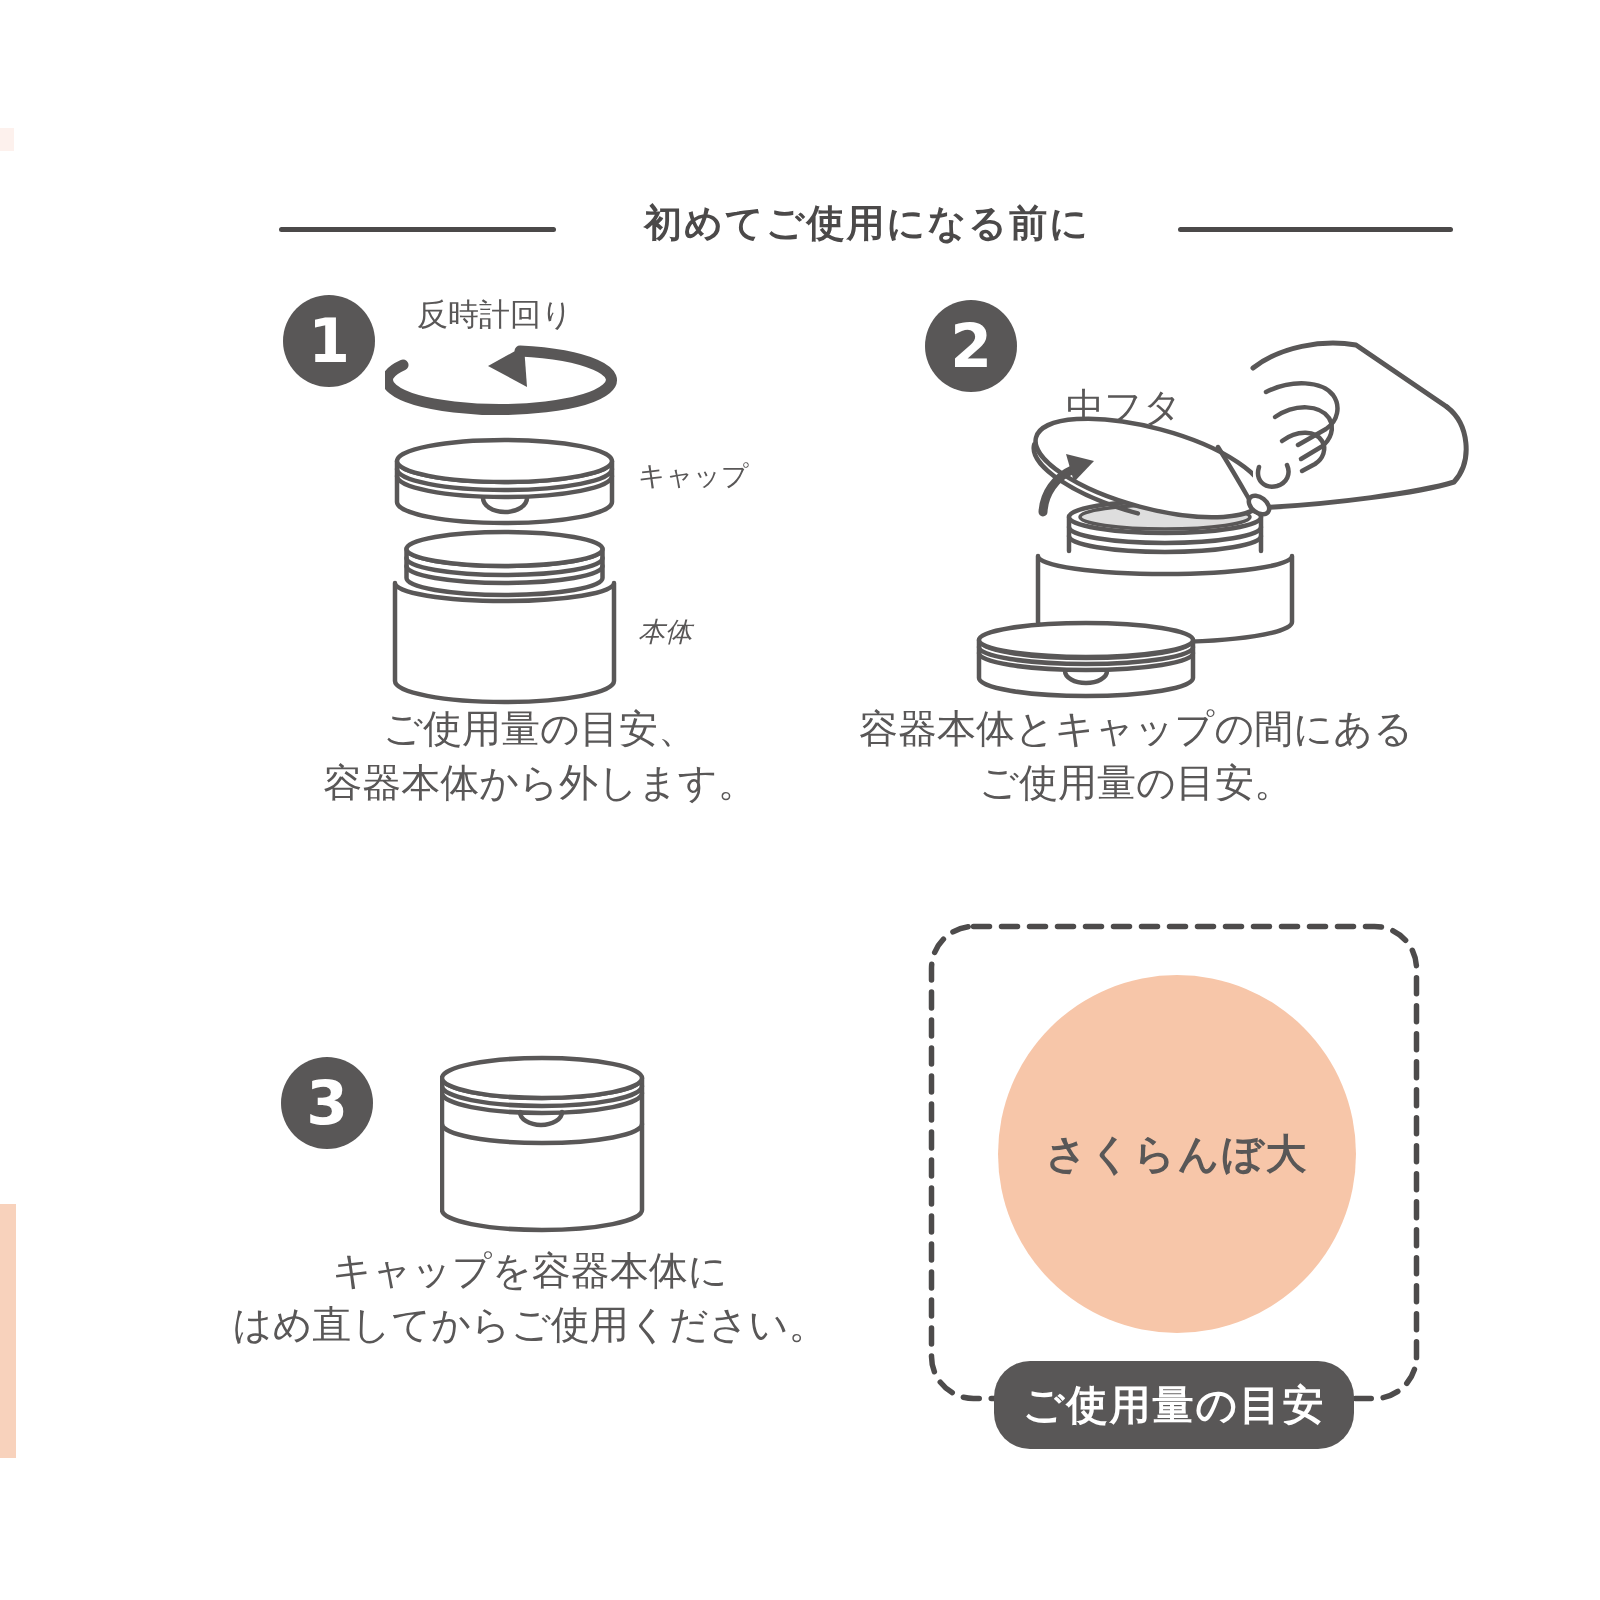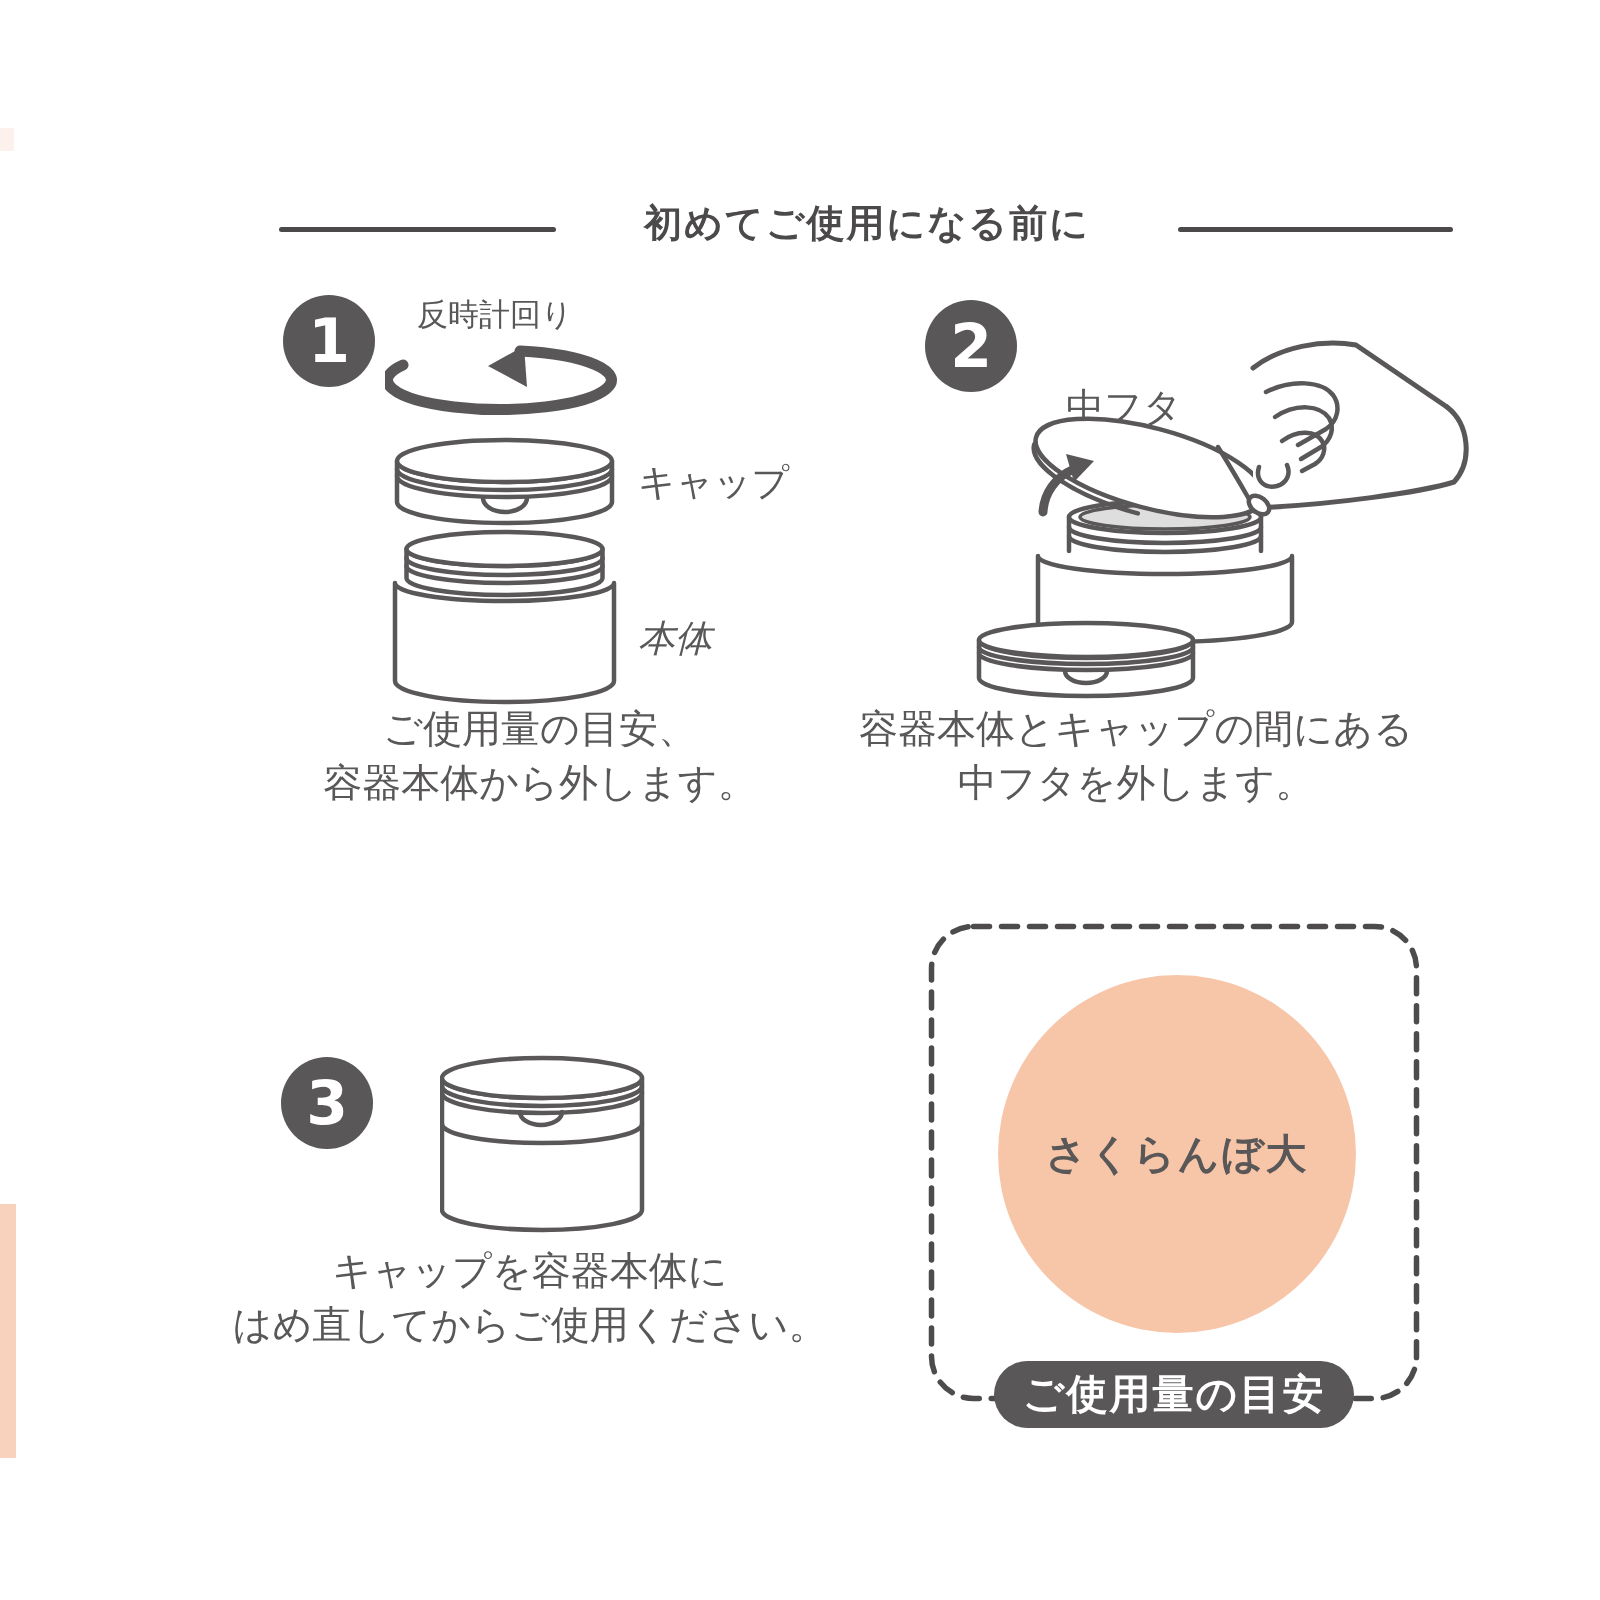--- a/index.html
+++ b/index.html
@@ -4,21 +4,21 @@
 <style>
   :root{ --ink:#595757; }
   html,body{margin:0;padding:0;background:#fff;}
   body{font-family:"DejaVu Sans",sans-serif;}
   .stage{position:relative;width:1600px;height:1600px;background:#fff;overflow:hidden;}
   .abs{position:absolute;}
   .rule{height:5px;background:#4b4949;border-radius:3px;}
   .page-title{font-size:38px;font-weight:700;color:#4b4949;letter-spacing:2px;text-align:center;white-space:nowrap;}
   .num-badge{width:92px;height:92px;border-radius:50%;background:var(--ink);color:#fff;
              display:flex;align-items:center;justify-content:center;font-size:60px;font-weight:700;}
-  .jp-label{color:var(--ink);font-size:37px;white-space:nowrap;}
+  .jp-label{color:var(--ink);font-size:27px;white-space:nowrap;}
   .small-label{color:var(--ink);font-size:31px;white-space:nowrap;}
   .caption{color:var(--ink);font-size:39px;line-height:54px;text-align:center;white-space:nowrap;}
   .s{fill:none;stroke:var(--ink);stroke-width:4.5;stroke-linecap:round;stroke-linejoin:round;}
   .sf{fill:#ffffff;stroke:var(--ink);stroke-width:4.5;stroke-linecap:round;stroke-linejoin:round;}
   .fill-ink{fill:var(--ink);stroke:none;}
   .usage-circle{border-radius:50%;display:flex;align-items:center;justify-content:center;}
   .usage-circle span{font-size:41px;font-weight:600;color:var(--ink);letter-spacing:2px;}
   .usage-badge{border-radius:36px;display:flex;align-items:center;justify-content:center;z-index:3;}
   .usage-badge span{color:#fff;font-size:41px;font-weight:700;letter-spacing:2px;}
 </style>
@@ -113,21 +113,21 @@
     </g>
 
     <g>
       <path class="s" style="stroke-width:9" d="M83 177 C84 158 96 142 112 135"></path>
       <polygon class="fill-ink" points="134,126 106,119 114,147"></polygon>
     </g>
   </svg>
 
   <div class="abs caption" style="left:856px;top:702px;width:560px;">
     <div>容器本体とキャップの間にある</div>
-    <div>中フタを外します。</div>
+    <div>ご使用量の目安。</div>
   </div>
 
   <div class="abs num-badge" style="left:281px;top:1057px;">
     <span>3</span>
   </div>
 
   <svg class="abs" style="left:440px;top:1052px;" width="205" height="185" viewBox="0 0 205 185">
     <path class="sf" d="M2 26 V158 A100 20 0 0 0 202 158 V26 A100 20 0 0 1 2 26 Z"></path>
     <ellipse class="sf" cx="102" cy="26" rx="100" ry="20"></ellipse>
     <path class="s" d="M2 34 A100 20 0 0 0 202 34"></path>
@@ -142,17 +142,17 @@
   </div>
 
   <svg class="abs" style="left:928px;top:923px;" width="492" height="480" viewBox="0 0 492 480">
     <rect x="3.5" y="3.5" width="485" height="472" rx="42" ry="42" style="fill:none;stroke:#4d4b4b;stroke-width:5.5;stroke-dasharray:16 12;stroke-linecap:round;"></rect>
   </svg>
 
   <div class="abs usage-circle" style="left: 998px; top: 975px; width: 358px; height: 358px; background: rgb(247, 198, 169);">
     <span>さくらんぼ大</span>
   </div>
 
-  <div class="abs usage-badge" style="left: 994px; top: 1361px; width: 360px; height: 67px; background: rgb(89, 87, 87);">
+  <div class="abs usage-badge" style="left: 994px; top: 1361px; width: 360px; height: 88px; background: rgb(89, 87, 87);">
     <span>ご使用量の目安</span>
   </div>
 
 </div>
 
 </body></html>

